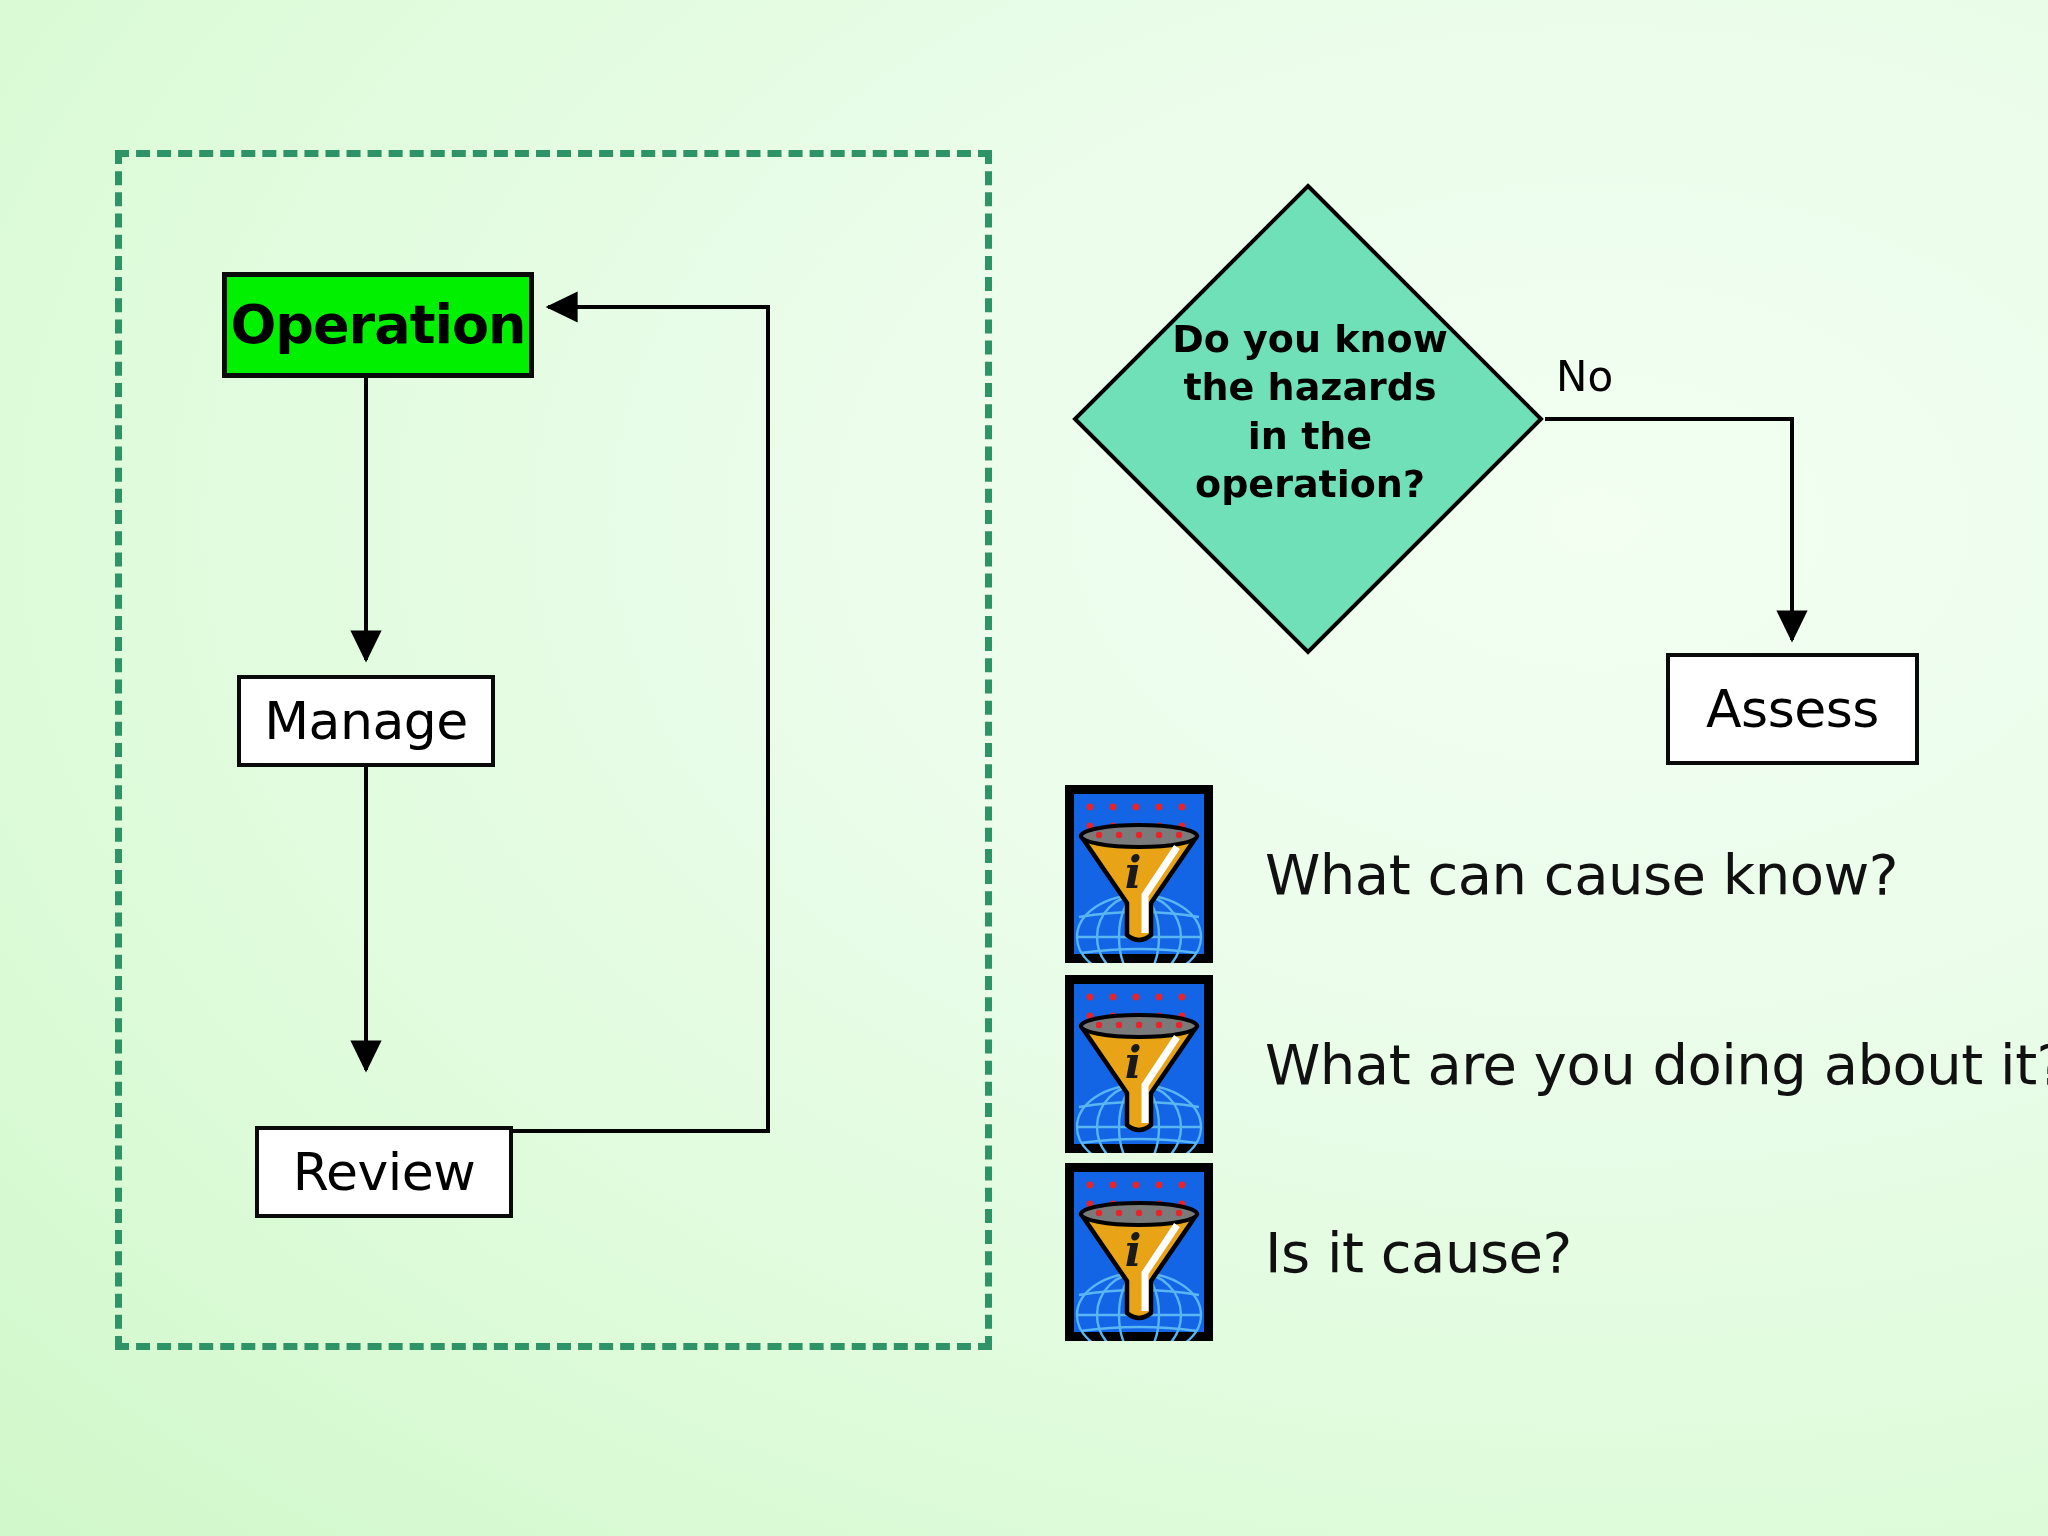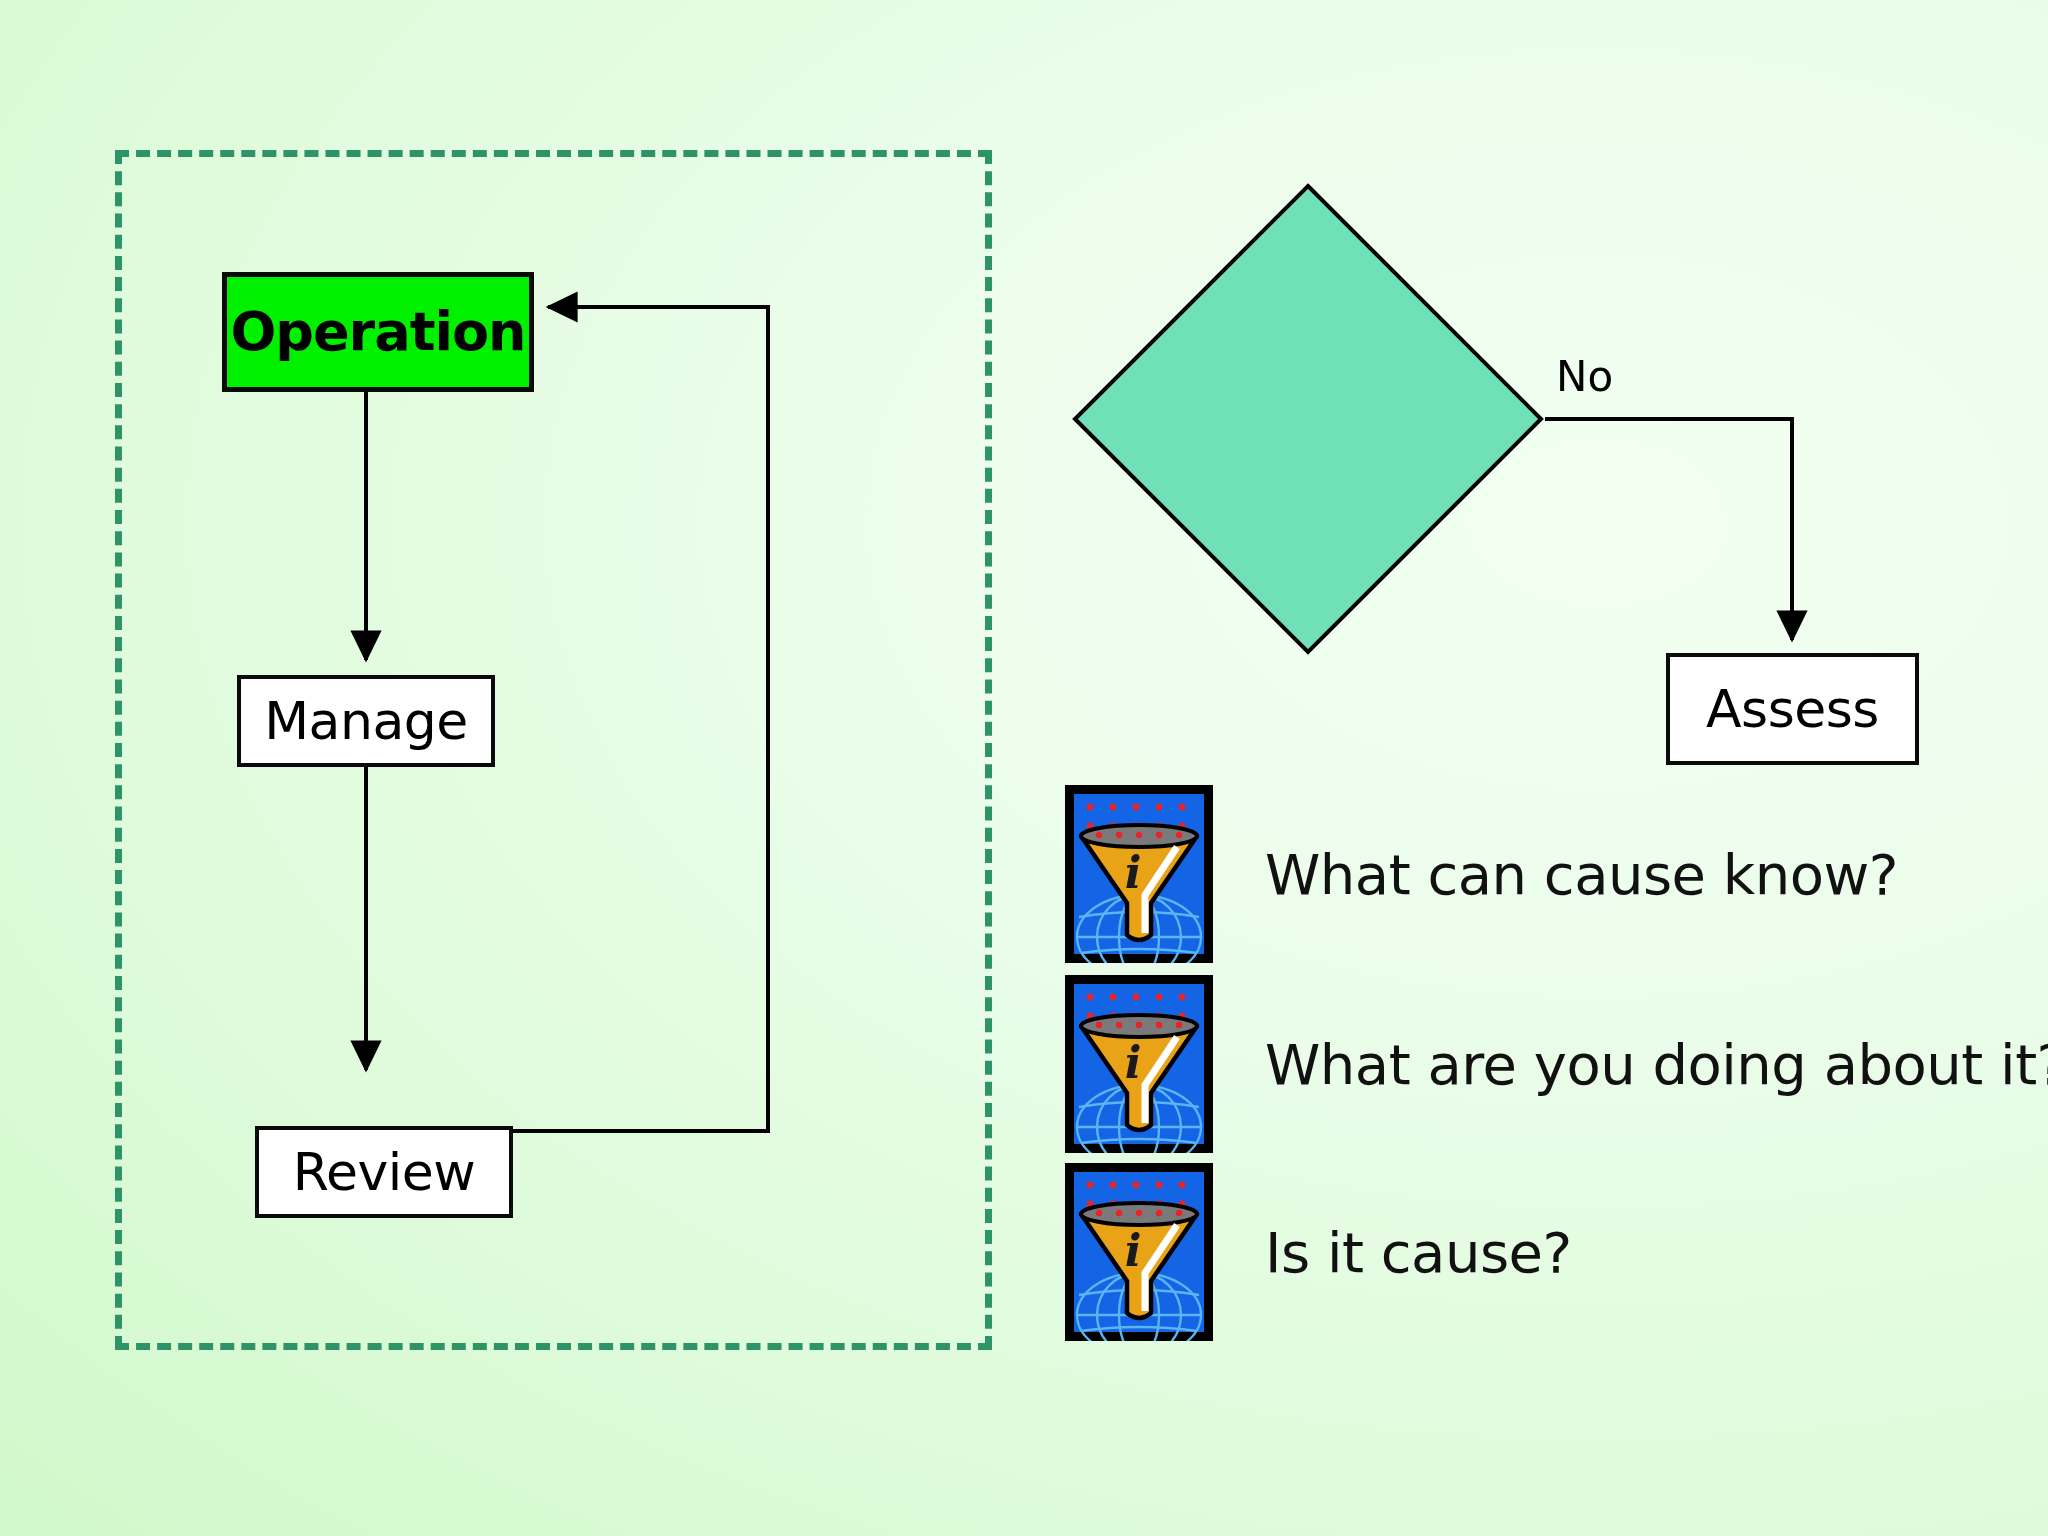--- a/index.html
+++ b/index.html
@@ -49,21 +49,21 @@
     font-size: 52px;
     line-height: 1;
     white-space: nowrap;
     letter-spacing: -0.5px;
   }
 
   #node-operation {
     left: 222px;
     top: 272px;
     width: 312px;
-    height: 120px;
+    height: 106px;
     background: #00F000;
     border-width: 5px;
   }
   #node-operation .node-label {
     font-weight: bold;
     font-size: 54px;
     letter-spacing: -1px;
   }
 
   #node-manage {
@@ -197,20 +197,26 @@
 
     <path d="M 513 1131 L 768 1131 L 768 307 L 548 307" fill="none" stroke="#000" stroke-width="4" marker-end="url(#arrowhead)"></path>
 
     <path d="M 1545 419 L 1792 419 L 1792 640" fill="none" stroke="#000" stroke-width="4" marker-end="url(#arrowhead)"></path>
   </svg>
 
   <div id="decision-diamond">
     <svg width="474" height="474" viewBox="0 0 474 474" xmlns="http://www.w3.org/2000/svg">
       <polygon points="237,4 470,237 237,470 4,237" fill="#6FE0B8" stroke="#000000" stroke-width="4"></polygon>
     </svg>
+  </div>
+  <div id="decision-text">
+    <div>Do you know</div>
+    <div>the hazards</div>
+    <div>in the</div>
+    <div>operation?</div>
   </div>
 
   <div id="label-no">No</div>
 
   <div class="node" id="node-operation">
     <span class="node-label">Operation</span>
   </div>
 
   <div class="node" id="node-manage">
     <span class="node-label">Manage</span>

